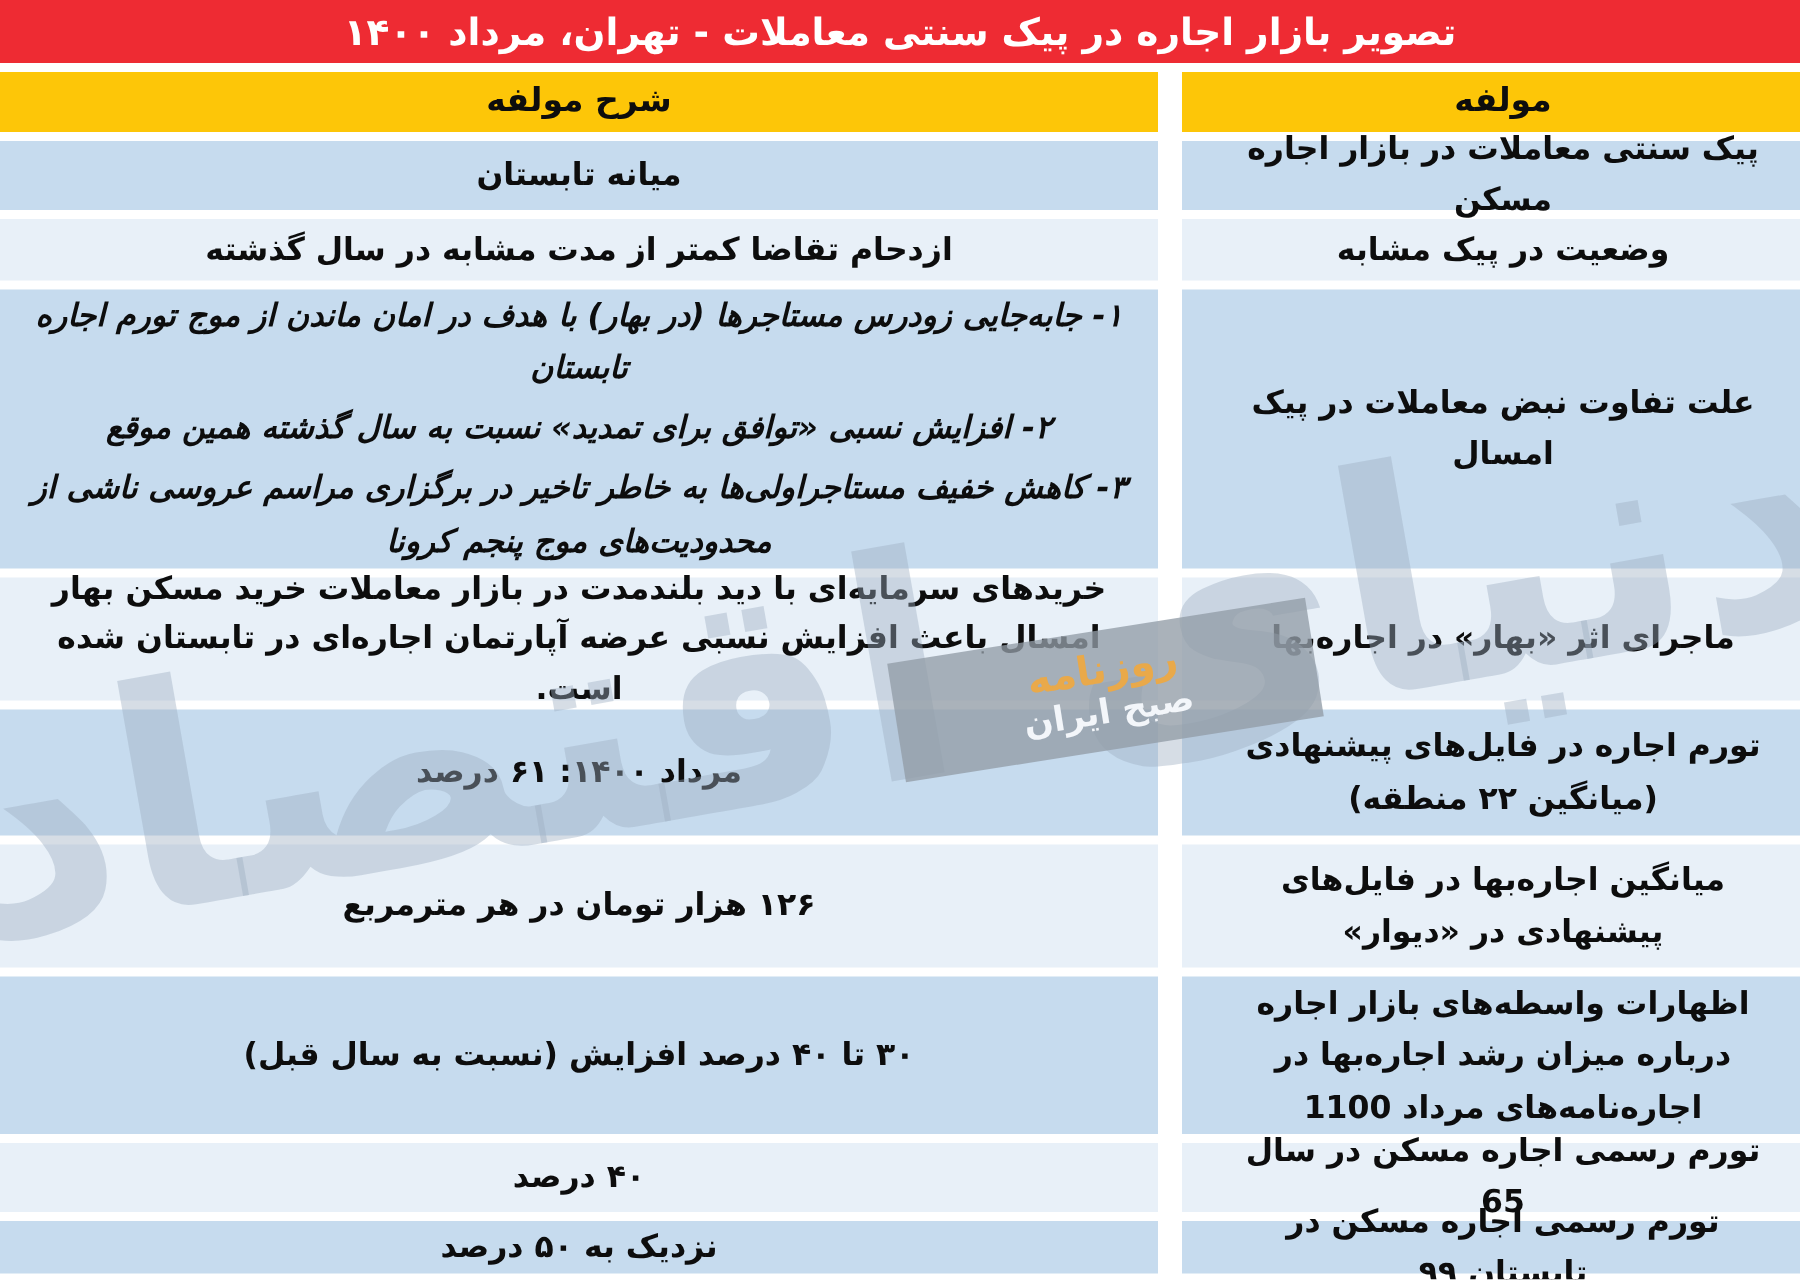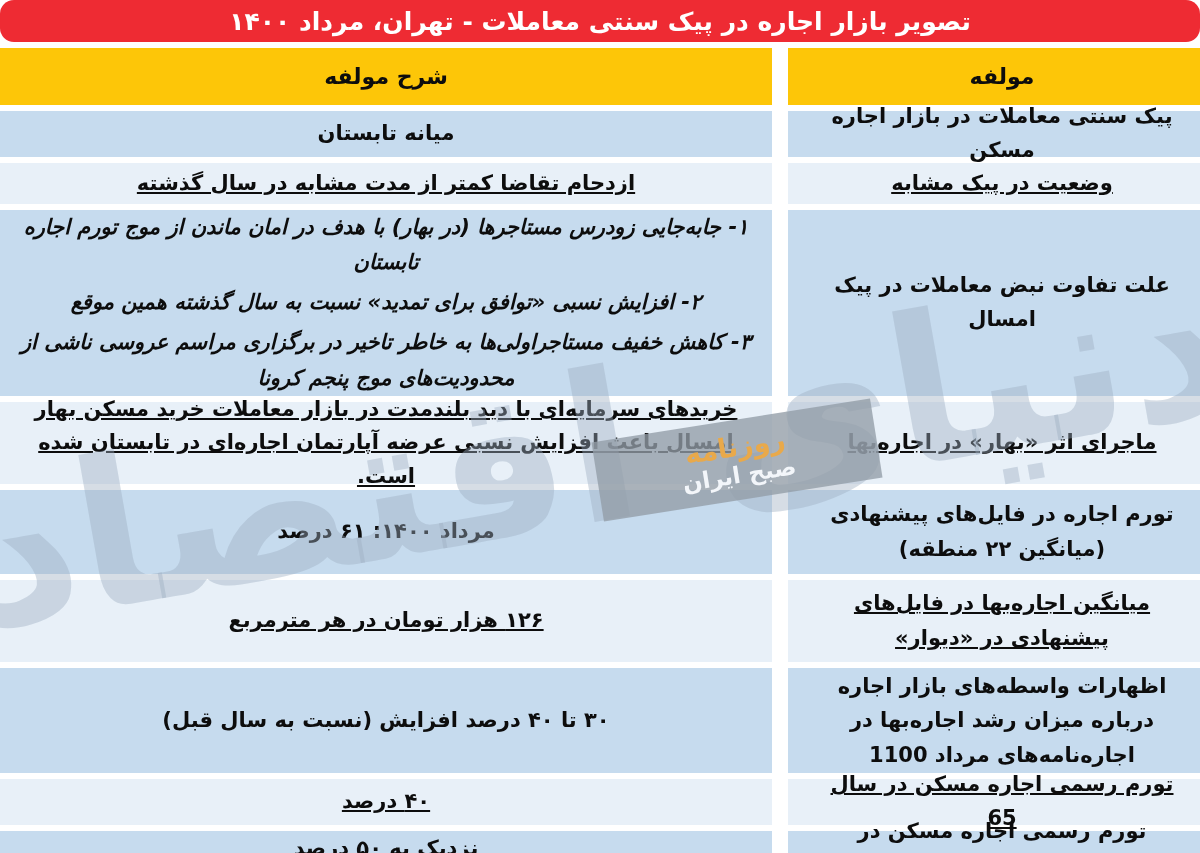--- a/index.html
+++ b/index.html
@@ -3,39 +3,39 @@
 <meta charset="utf-8">
 <style>
   * { box-sizing: border-box; }
   html,body { margin:0; padding:0; background:#ffffff; }
   body { font-family:"DejaVu Sans", sans-serif; }
   .page { position:relative; width:1200px; height:853px; background:#ffffff; overflow:hidden; }
 
   .title-bar {
     height:42px; margin:0 0 6px 0; background:#ee2b33;
     display:flex; align-items:center; justify-content:center;
-    color:#ffffff; font-weight:bold; font-size:25px; direction:rtl;border-radius:14px;
+    color:#ffffff; font-weight:bold; font-size:25px; direction:rtl;
   }
 
   .tbl { display:flex; flex-direction:column; gap:6px; }
   .row { display:flex; gap:16px; direction:ltr; }
   .cell {
     display:flex; flex-direction:column; align-items:center; justify-content:center;
     text-align:center; direction:rtl;
     font-weight:bold; color:#0d0d0d; font-size:21px; line-height:1.6;
     padding:2px 16px;
   }
   .desc { width:772px; }
   .comp { flex:1;padding-left:32px; }
 
-  .hdr { height:57px; }
+  .hdr { height:40px; }
   .hdr .cell { background:#fdc608; font-size:22px; }
 
   .dark  .cell { background:#c6dbee; }
-  .light .cell { background:#e8f0f8;text-decoration:underline; }
+  .light .cell { background:#e8f0f8; }
 
   .r1{height:46px} .r2{height:41px} .r3{height:186px} .r4{height:82px}
   .r5{height:84px} .r6{height:82px} .r7{height:105px} .r8{height:46px} .r9{height:35px}
 
   .r3 .desc p { margin:2px 0; line-height:1.7;font-style:italic; }
   .r7 .comp, .r5 .comp, .r6 .comp { line-height:1.65; }
 
   
   .watermark { position:absolute; inset:0; pointer-events:none; z-index:5; overflow:hidden; }
   .wm-text {

